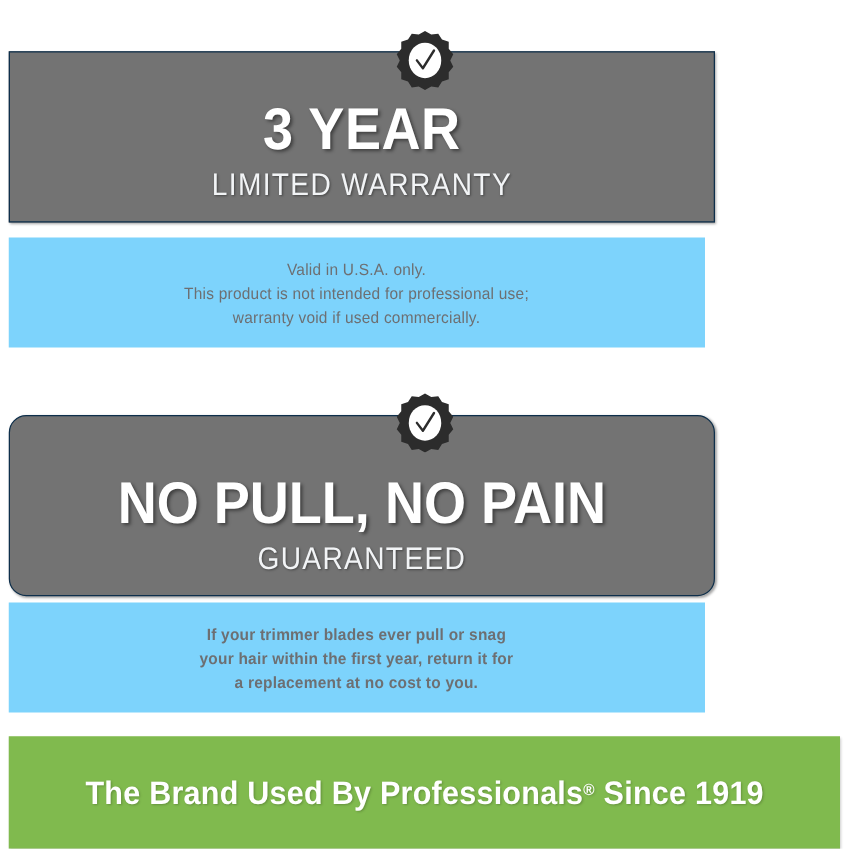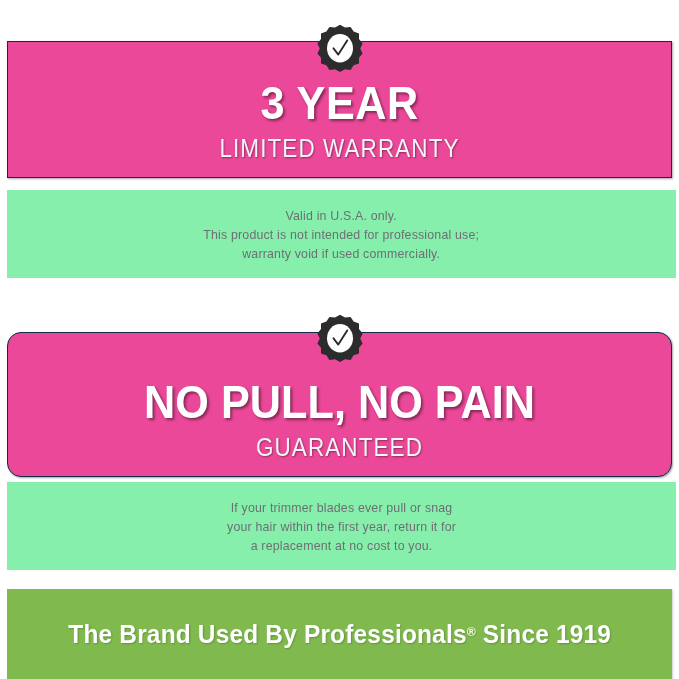--- a/index.html
+++ b/index.html
@@ -24,22 +24,22 @@
   
   .panel-group {
     position: absolute;
     left: 0;
     width: 679px;
   }
 
   .banner {
     position: absolute;
     left: 7px;
-    width: 665px;
-    background: #ec4899;
+    width: 565px;
+    background: #737373;
     border: 1px solid #0e2f4b;
     box-sizing: border-box;
     box-shadow: 1px 1px 2px rgba(0,0,0,0.35);
     display: flex;
     flex-direction: column;
     align-items: center;
     justify-content: flex-end;
   }
 
   .banner-inner {
@@ -84,22 +84,22 @@
     width: 48px;
     height: 48px;
     z-index: 5;
   }
   .seal svg { display: block; width: 48px; height: 48px; }
 
   
   .caption {
     position: absolute;
     left: 7px;
-    width: 669px;
-    background: #86efac;
+    width: 557px;
+    background: #7dd3fc;
     box-sizing: border-box;
     display: flex;
     align-items: center;
     justify-content: center;
   }
   .caption p {
     margin: 0;
     text-align: center;
     color: #6d6f72;
     font-family: "Liberation Sans", sans-serif;
@@ -196,21 +196,21 @@
       </svg>
     </div>
 
     <div class="banner" style="top:332px; height:145px;border-radius:14px;">
       <div class="banner-inner">
         <div class="headline h-pull">NO PULL, NO PAIN</div>
         <div class="subline">GUARANTEED</div>
       </div>
     </div>
 
-    <div class="caption" style="top:482px; height:88px;">
+    <div class="caption" style="top:482px; height:88px;font-weight:bold;">
       <p>
         <span>If your trimmer blades ever pull or snag</span><br>
         <span>your hair within the first year, return it for</span><br>
         <span>a replacement at no cost to you.</span>
       </p>
     </div>
   </div>
 
   <div class="footer-bar">
     <p class="footer-text"><span>The Brand Used By Professionals</span><span class="reg">®</span><span> Since 1919</span></p>

